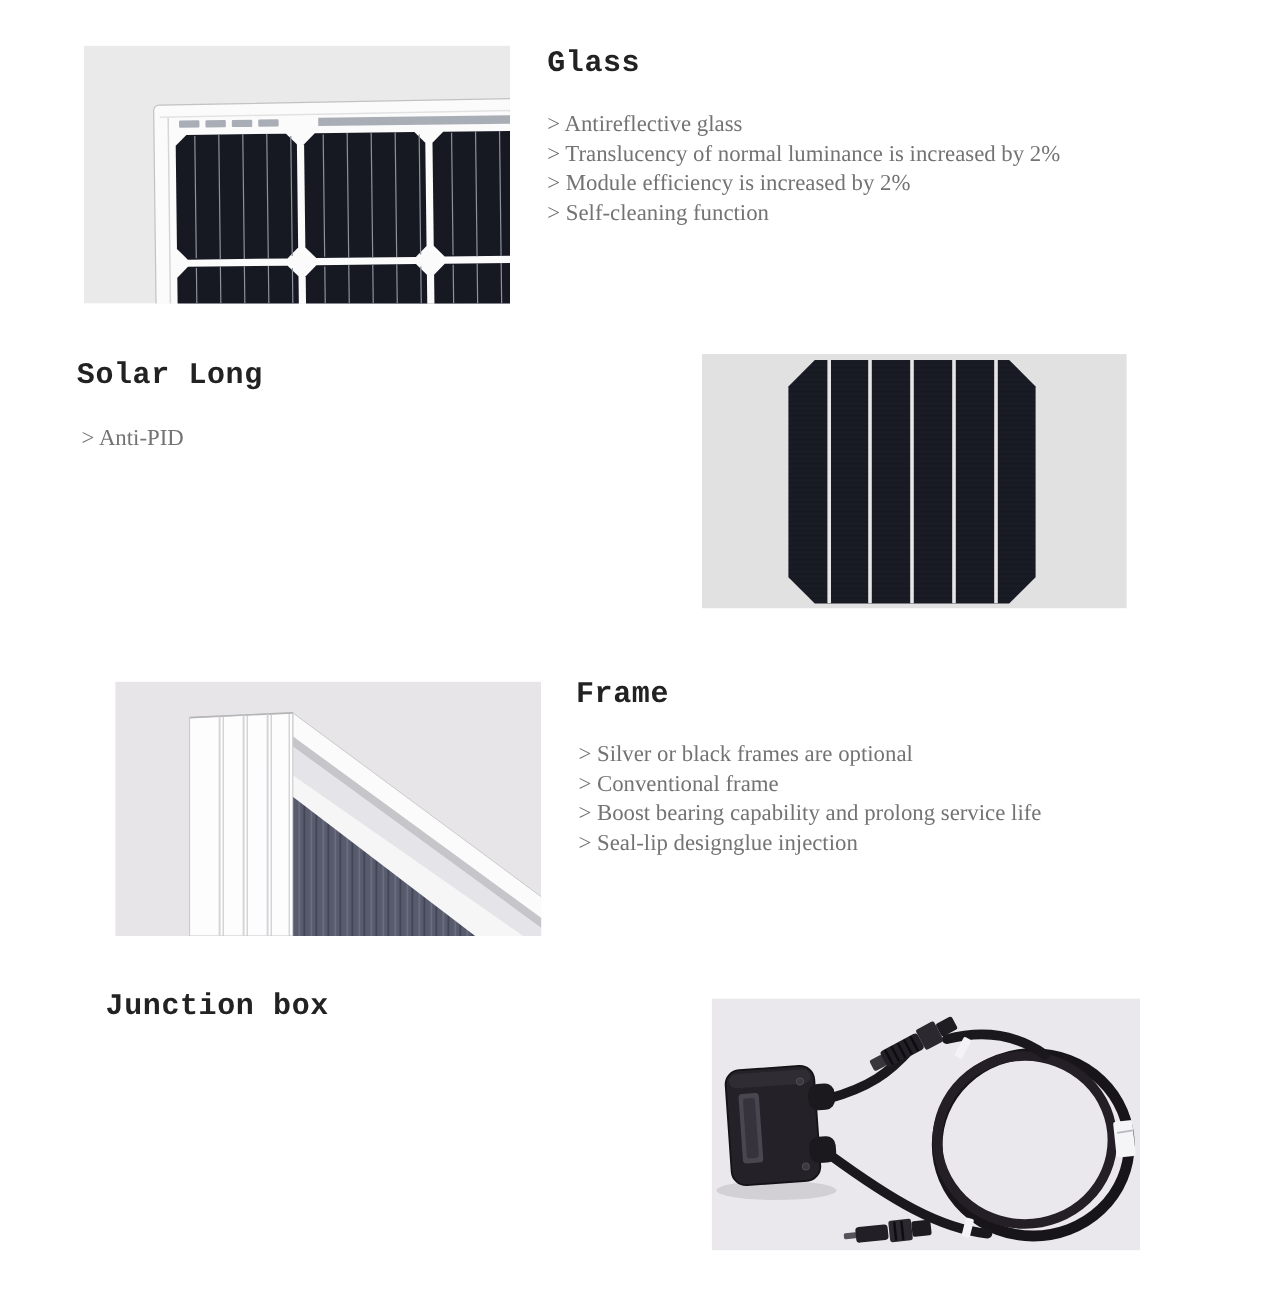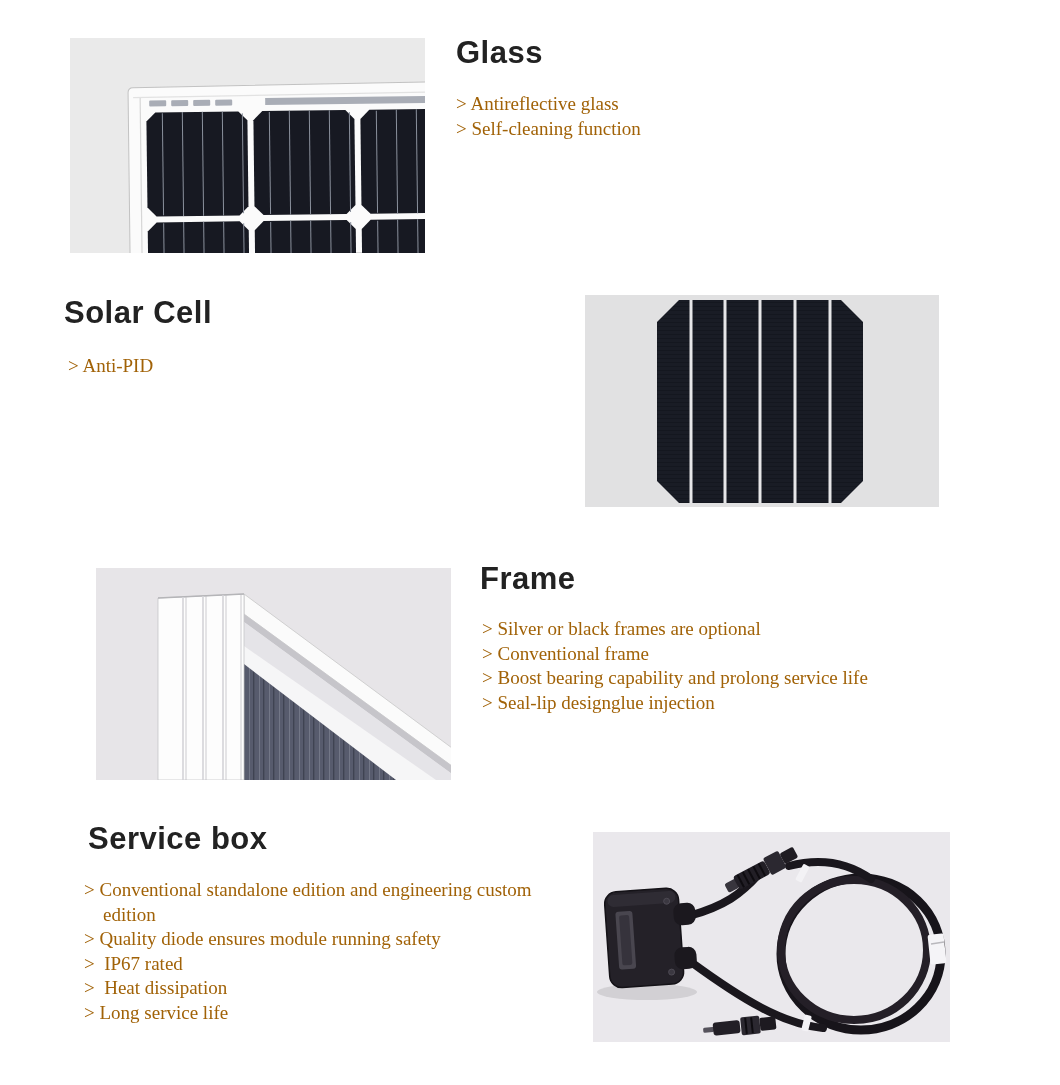--- a/index.html
+++ b/index.html
@@ -3,24 +3,24 @@
 <meta charset="utf-8">
 <style>
   * { margin:0; padding:0; box-sizing:border-box; }
   html,body { background:#ffffff; }
   body {
     width:1060px; height:1085px; position:relative; overflow:hidden;
     font-family:"Liberation Serif", serif; color:#2e2e2e;
   }
   .abs { position:absolute; }
   .title {
-    font-weight:bold; font-size:31px; line-height:34px; color:#222222;
-    letter-spacing:0.5px; font-family:Liberation Sans, sans-serif;
+    font-weight:bold; font-size:25px; line-height:34px; color:#222222;
+    letter-spacing:0.5px; font-family:Liberation Mono, monospace;
   }
-  ul.features { list-style:none; font-size:19px; line-height:24.5px; color:#a16207; }
+  ul.features { list-style:none; font-size:19px; line-height:24.5px; color:#737373; }
   ul.features li { white-space:pre-wrap; padding-left:19px; text-indent:-19px; }
   svg.photo { display:block; }
 </style>
 </head>
 <body>
 
 <div class="abs" style="left:0;top:0;width:1060px;height:270px;">
 
   <svg class="photo abs" style="left:70px;top:38px;" width="355" height="215" viewBox="0 0 355 215">
     <rect width="355" height="215" fill="#eaeaea"></rect>
@@ -53,27 +53,29 @@
       <use href="#pvcell" x="77" y="183"></use>
       <use href="#pvcell" x="184" y="183"></use>
       <use href="#pvcell" x="291" y="183"></use>
     </g>
   </svg>
 
   <h2 class="title abs" style="left:456px;top:36px;">Glass</h2>
 
   <ul class="features abs" style="left:456px;top:92px;width:545px;">
     <li>&gt; Antireflective glass</li>
+    <li>&gt; Translucency of normal luminance is increased by 2%</li>
+    <li>&gt; Module efficiency is increased by 2%</li>
     <li>&gt; Self-cleaning function</li>
   </ul>
 </div>
 
 <div class="abs" style="left:0;top:270px;width:1060px;height:260px;">
 
-  <h2 class="title abs" style="left:64px;top:26px;">Solar Cell</h2>
+  <h2 class="title abs" style="left:64px;top:26px;">Solar Long</h2>
 
   <ul class="features abs" style="left:68px;top:84px;width:472px;">
     <li>&gt; Anti-PID</li>
   </ul>
 
   <svg class="photo abs" style="left:585px;top:25px;" width="354" height="212" viewBox="0 0 354 212">
     <rect width="354" height="212" fill="#e1e1e2"></rect>
     <defs>
       <pattern id="celltex" width="6" height="4" patternUnits="userSpaceOnUse">
         <rect width="6" height="4" fill="#191c25"></rect>
@@ -133,29 +135,22 @@
   <ul class="features abs" style="left:456px;top:87px;width:490px;">
     <li>&gt; Silver or black frames are optional</li>
     <li>&gt; Conventional frame</li>
     <li>&gt; Boost bearing capability and prolong service life</li>
     <li>&gt; Seal-lip designglue injection</li>
   </ul>
 </div>
 
 <div class="abs" style="left:0;top:790px;width:1060px;height:295px;">
 
-  <h2 class="title abs" style="left:88px;top:32px;">Service box</h2>
-
-  <ul class="features abs" style="left:84px;top:88px;width:452px;">
-    <li>&gt; Conventional standalone edition and engineering custom edition</li>
-    <li>&gt; Quality diode ensures module running safety</li>
-    <li>&gt;  IP67 rated</li>
-    <li>&gt;  Heat dissipation</li>
-    <li>&gt; Long service life</li>
-  </ul>
+  <h2 class="title abs" style="left:88px;top:32px;">Junction box</h2>
+
 
   <svg class="photo abs" style="left:593px;top:42px;" width="357" height="210" viewBox="0 0 357 210">
     <rect width="357" height="210" fill="#eae8ec"></rect>
 
     <ellipse cx="268" cy="122" rx="80" ry="76" fill="none" stroke="#17141a" stroke-width="9"></ellipse>
     <ellipse cx="261" cy="118" rx="73" ry="70" fill="none" stroke="#241f27" stroke-width="8"></ellipse>
 
     <g fill="none" stroke="#1a171d" stroke-width="8" stroke-linecap="round">
       <path d="M96,84 C132,74 148,62 166,42"></path>
       <path d="M196,34 C226,26 254,30 278,47"></path>

